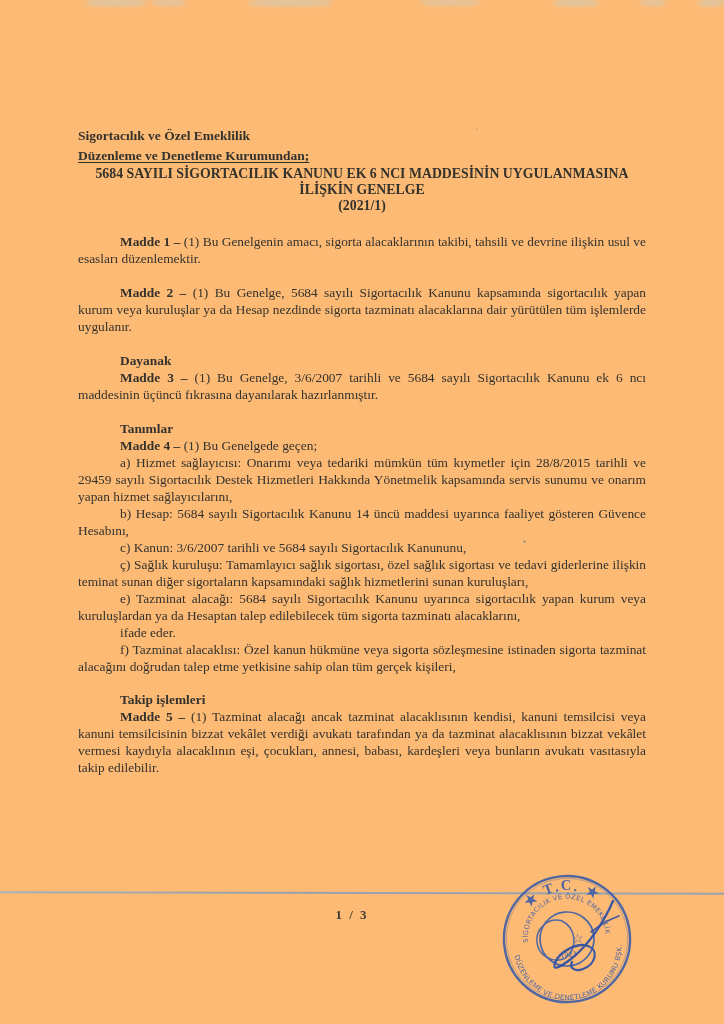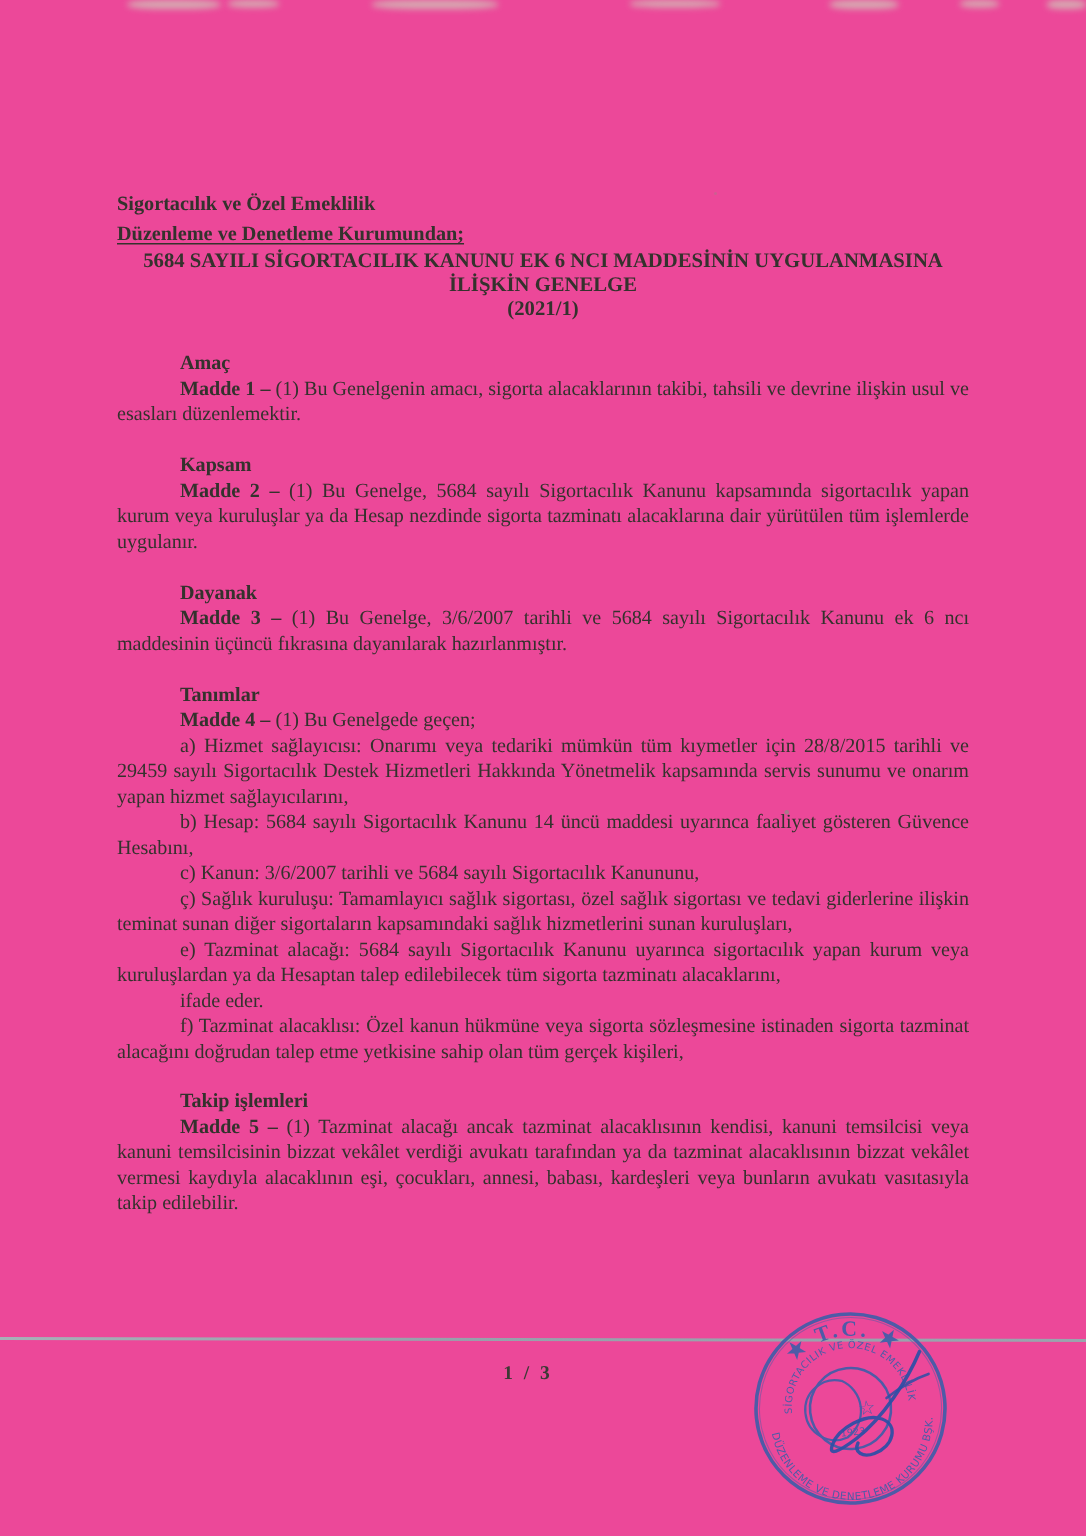--- a/index.html
+++ b/index.html
@@ -1,20 +1,20 @@
 <!DOCTYPE html>
 <html><head>
 <meta charset="utf-8">
 <style>
   html,body{margin:0;padding:0;background:#e9e9e9;}
   .page{
     position:relative;
     width:724px;height:1024px;
     margin:0 auto;
-    background:#ec4899;
+    background:#fdba74;
     overflow:hidden;
     font-family:"Liberation Serif","DejaVu Serif",serif;
     color:#34322d;
   }
   
   .smudge{position:absolute;top:0;background:#cfccba;filter:blur(2px);opacity:.75;border-radius:40%;}
   .speck{position:absolute;background:#8f8d83;border-radius:50%;opacity:.7;}
 
   .content{
     position:absolute;left:78px;top:126px;width:568px;
@@ -72,26 +72,24 @@
       <div class="u">Düzenleme ve Denetleme Kurumundan;</div>
     </div>
 
     <div class="doc-title">
       <div>5684 SAYILI SİGORTACILIK KANUNU EK 6 NCI MADDESİNİN UYGULANMASINA</div>
       <div>İLİŞKİN GENELGE</div>
       <div>(2021/1)</div>
     </div>
 
     <div class="section first">
-      <div class="sec-heading">Amaç</div>
       <p class="para"><span class="lbl">Madde 1 –</span> <span>(1) Bu Genelgenin amacı, sigorta alacaklarının takibi, tahsili ve devrine ilişkin usul ve esasları düzenlemektir.</span></p>
     </div>
 
     <div class="section">
-      <div class="sec-heading">Kapsam</div>
       <p class="para"><span class="lbl">Madde 2 –</span> <span>(1) Bu Genelge, 5684 sayılı Sigortacılık Kanunu kapsamında sigortacılık yapan kurum veya kuruluşlar ya da Hesap nezdinde sigorta tazminatı alacaklarına dair yürütülen tüm işlemlerde uygulanır.</span></p>
     </div>
 
     <div class="section">
       <div class="sec-heading">Dayanak</div>
       <p class="para"><span class="lbl">Madde 3 –</span> <span>(1) Bu Genelge, 3/6/2007 tarihli ve 5684 sayılı Sigortacılık Kanunu ek 6 ncı maddesinin üçüncü fıkrasına dayanılarak hazırlanmıştır.</span></p>
     </div>
 
     <div class="section">
       <div class="sec-heading">Tanımlar</div>

